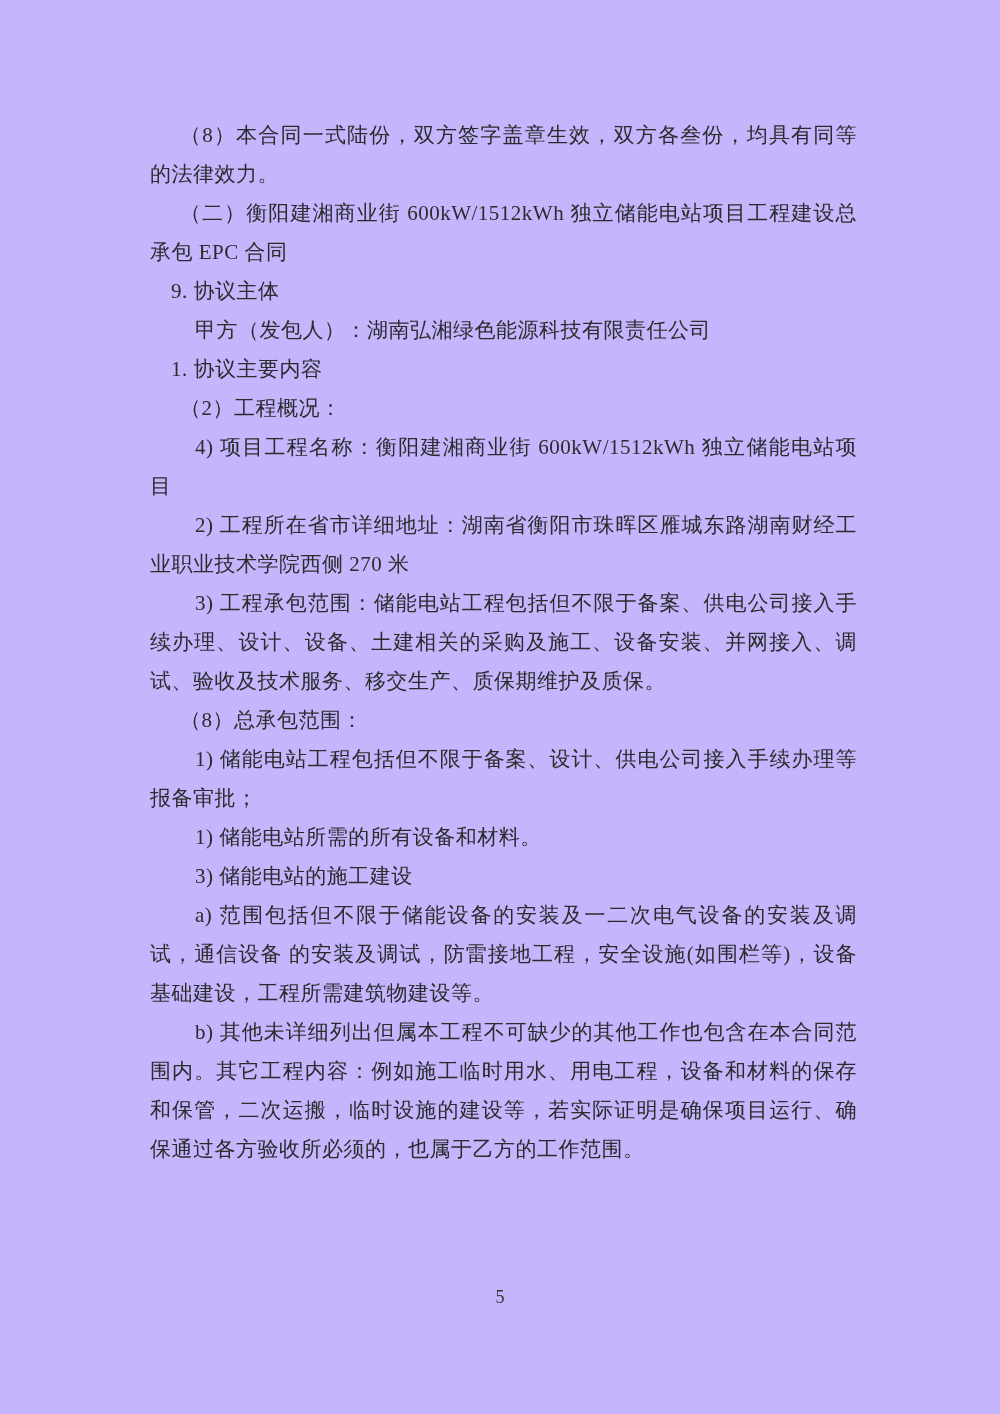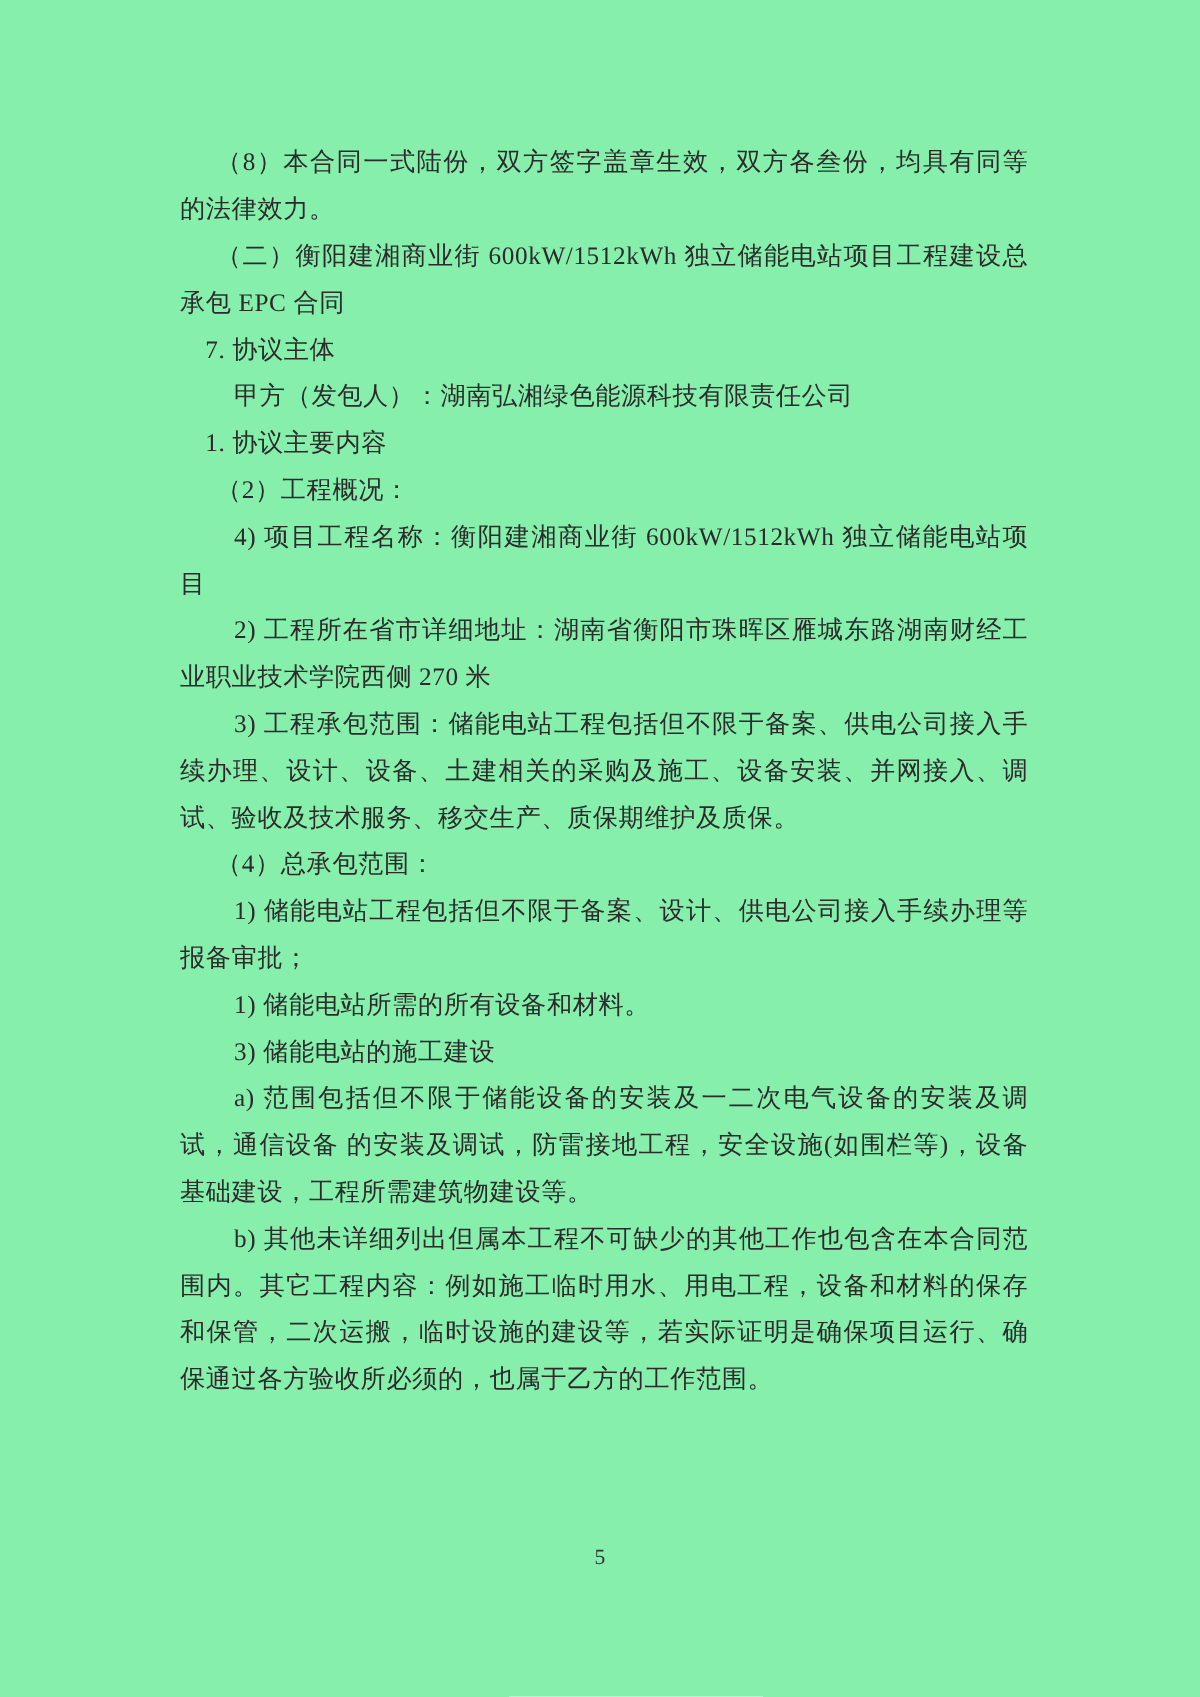--- a/index.html
+++ b/index.html
@@ -4,21 +4,21 @@
 <style>
   html, body {
     margin: 0;
     padding: 0;
     background: #ffffff;
   }
   .page {
     position: relative;
     width: 1000px;
     height: 1414px;
-    background: #86efac;
+    background: #c4b5fd;
     overflow: hidden;
     font-family: "Liberation Serif", "DejaVu Serif", serif;
     color: #2b2b2b;
   }
   .doc-text {
     position: absolute;
     left: 150px;
     top: 116px;
     width: 707px;
     font-size: 21px;
@@ -46,28 +46,28 @@
     color: #333333;
   }
 </style>
 </head>
 <body>
 
 <div class="page">
   <div class="doc-text">
     <p class="ind-brkt">（8）本合同一式陆份，双方签字盖章生效，双方各叁份，均具有同等的法律效力。</p>
     <p class="ind-brkt">（二）衡阳建湘商业街 600kW/1512kWh 独立储能电站项目工程建设总承包 EPC 合同</p>
-    <p class="ind-num">7. 协议主体</p>
+    <p class="ind-num">9. 协议主体</p>
     <p class="ind-sub">甲方（发包人）：湖南弘湘绿色能源科技有限责任公司</p>
     <p class="ind-num">1. 协议主要内容</p>
     <p class="ind-brkt">（2）工程概况：</p>
     <p class="ind-sub">4) 项目工程名称：衡阳建湘商业街 600kW/1512kWh 独立储能电站项目</p>
     <p class="ind-sub">2) 工程所在省市详细地址：湖南省衡阳市珠晖区雁城东路湖南财经工业职业技术学院西侧 270 米</p>
     <p class="ind-sub">3) 工程承包范围：储能电站工程包括但不限于备案、供电公司接入手续办理、设计、设备、土建相关的采购及施工、设备安装、并网接入、调试、验收及技术服务、移交生产、质保期维护及质保。</p>
-    <p class="ind-brkt">（4）总承包范围：</p>
+    <p class="ind-brkt">（8）总承包范围：</p>
     <p class="ind-sub">1) 储能电站工程包括但不限于备案、设计、供电公司接入手续办理等报备审批；</p>
     <p class="ind-sub">1) 储能电站所需的所有设备和材料。</p>
     <p class="ind-sub">3) 储能电站的施工建设</p>
     <p class="ind-sub">a) 范围包括但不限于储能设备的安装及一二次电气设备的安装及调试，通信设备 的安装及调试，防雷接地工程，安全设施(如围栏等)，设备基础建设，工程所需建筑物建设等。</p>
     <p class="ind-sub">b) 其他未详细列出但属本工程不可缺少的其他工作也包含在本合同范围内。其它工程内容：例如施工临时用水、用电工程，设备和材料的保存和保管，二次运搬，临时设施的建设等，若实际证明是确保项目运行、确保通过各方验收所必须的，也属于乙方的工作范围。</p>
   </div>
   <div class="page-number">5</div>
 </div>
 
 </body></html>

